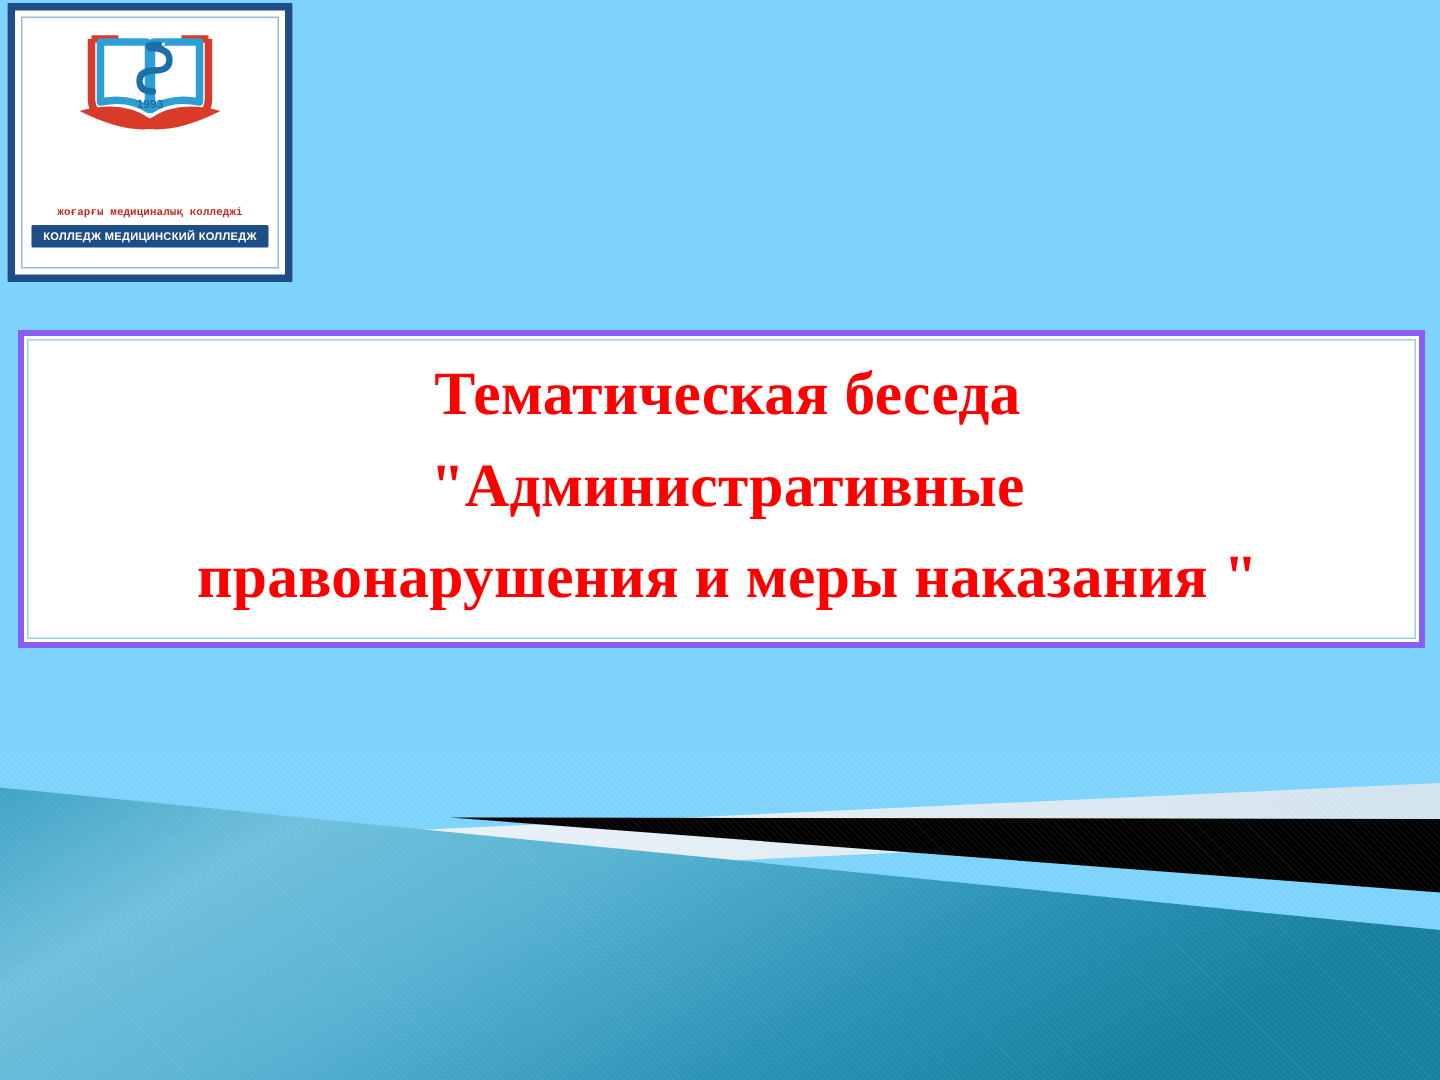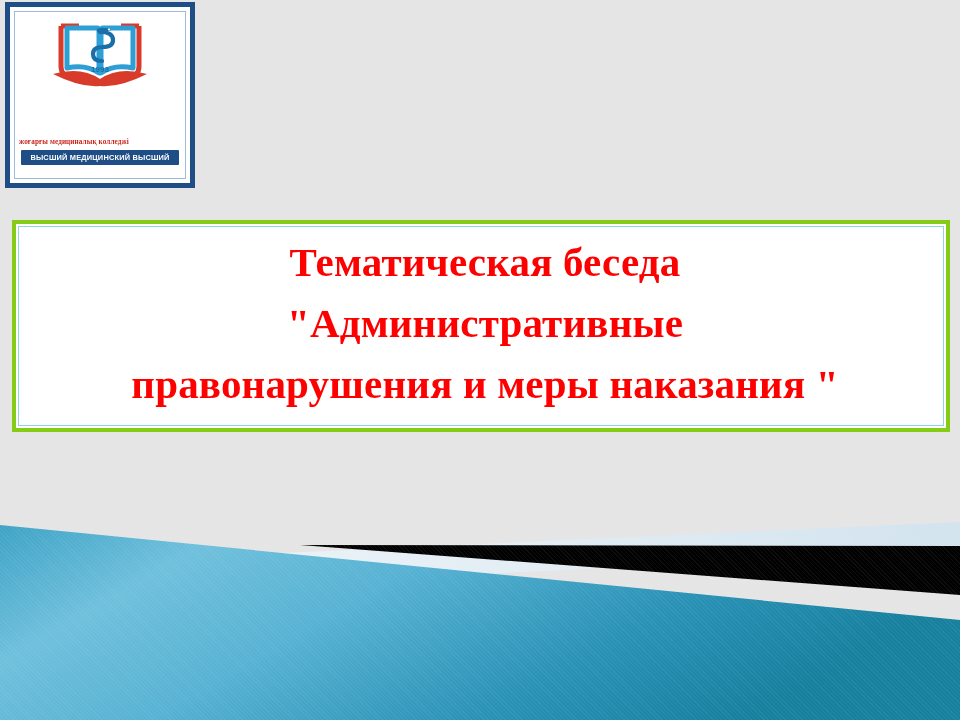--- a/index.html
+++ b/index.html
@@ -14,21 +14,21 @@
     overflow: hidden;
     font-family: "Liberation Serif", serif;
   }
 
   
   #slide {
     position: absolute;
     left: 0; top: 0;
     width: 960px;
     height: 720px;
-    background: #e5e5e5;
+    background: #7dd3fc;
     overflow: hidden;
   }
 
   
   #logo-block {
     position: absolute;
     left: 5px;
     top: 2px;
     width: 190px;
     height: 186px;
@@ -81,22 +81,22 @@
     line-height: 46px;
     letter-spacing: -2px;
     color: #C8281E;
     -webkit-text-stroke: 0px;
   }
   #logo-kaz-line {
     position: absolute;
     left: 0;
     top: 124px;
     width: 162px;
-    text-align: left;
-    font-family: Liberation Serif, serif;
+    text-align: center;
+    font-family: Liberation Mono, monospace;
     font-weight: bold;
     font-size: 7.2px;
     line-height: 9px;
     letter-spacing: 0.1px;
     color: #C8281E;
     white-space: nowrap;
   }
   #logo-rus-bar {
     position: absolute;
     left: 2px;
@@ -122,21 +122,21 @@
   }
 
   
   #title-box {
     position: absolute;
     left: 12px;
     top: 220px;
     width: 938px;
     height: 212px;
     box-sizing: border-box;
-    border: 4px solid #84cc16;
+    border: 4px solid #8b5cf6;
     background: #ffffff;
   }
   #title-box-inner {
     position: absolute;
     left: 2px; top: 2px; right: 2px; bottom: 2px;
     box-sizing: border-box;
     border: 1px solid #8fd4e2;
     background: #ffffff;
   }
   #title-text {
@@ -213,21 +213,21 @@
           </g>
 
           <text x="59" y="56" text-anchor="middle" font-family="Liberation Sans, sans-serif" font-size="8" font-weight="bold" fill="#1B6FA8">1993</text>
         </svg>
       </div>
 
 
       <div id="logo-kaz-line">жоғарғы медициналық колледжі</div>
 
       <div id="logo-rus-bar">
-        <div id="logo-rus-line">ВЫСШИЙ МЕДИЦИНСКИЙ ВЫСШИЙ</div>
+        <div id="logo-rus-line">КОЛЛЕДЖ МЕДИЦИНСКИЙ КОЛЛЕДЖ</div>
       </div>
     </div>
   </div>
 
   <div id="title-box">
     <div id="title-box-inner"></div>
     <div id="title-text">Тематическая беседа
 "Административные
 правонарушения и меры наказания "</div>
   </div>

